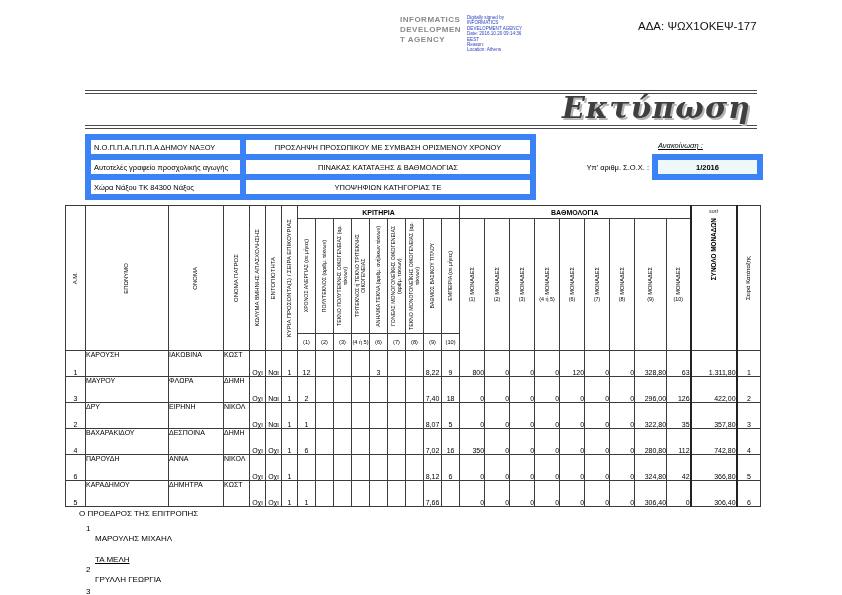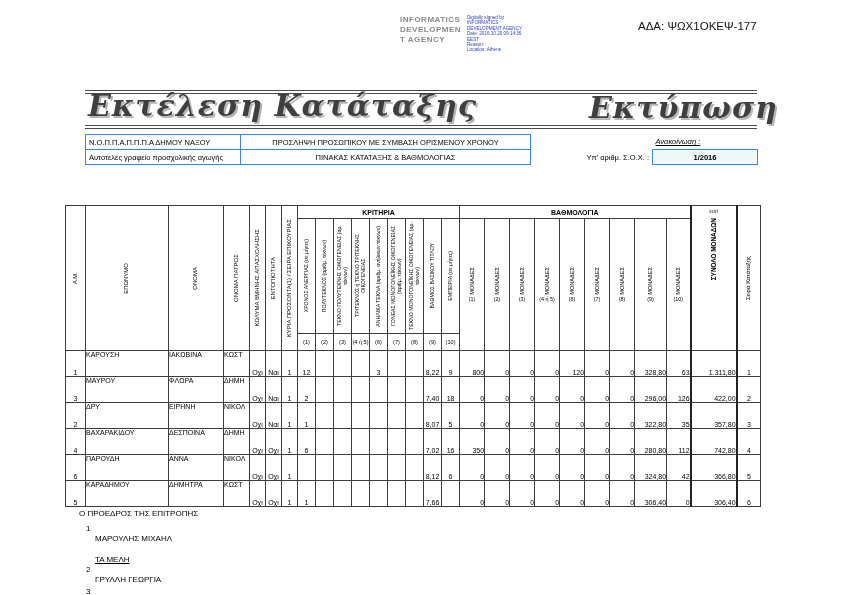--- a/index.html
+++ b/index.html
@@ -13,26 +13,26 @@
 
   .ada{position:absolute;left:638px;top:20px;font-size:11.5px;color:#111;}
 
   
   .rule{position:absolute;left:85px;width:672px;height:2px;border-top:1px solid #4a4a4a;border-bottom:1px solid #4a4a4a;}
   .rule-top{top:90px;}
   .rule-bottom{top:125px;}
   .big-title{position:absolute;font-family:"DejaVu Serif",serif;font-style:italic;font-weight:bold;
              font-size:30px;color:#3f3f3f;text-shadow:2px 2px 0 #b5b5b5;letter-spacing:1px;white-space:nowrap;}
   .title-left{left:88px;top:88px;}
-  .title-right{left:562px;top:90px;margin-left:27px;}
+  .title-right{left:562px;top:90px;}
 
   
   .info{position:absolute;left:85px;top:134px;width:672px;border-collapse:collapse;table-layout:fixed;}
   .info td{padding:0 3px;height:14px;font-size:7.5px;vertical-align:middle;overflow:hidden;white-space:nowrap;}
-  .info td.bx{border:1px solid #3b82f6;}
+  .info td.bx{border:6px solid #3b82f6;}
   .info td.nb{border:none;}
   .info .ctr{text-align:center;}
   .info .b{font-weight:normal;}
   .info .r{text-align:right;}
   .info .ann{font-style:italic;text-decoration:underline;}
   .info .val{text-align:center;background:#eef8f8;border:1px solid #1c6d6d;font-weight:bold;}
   .info .prot{text-align:center;}
 
   
   .main{position:absolute;left:65px;top:205px;width:695px;border-collapse:collapse;table-layout:fixed;}
@@ -85,21 +85,20 @@
       <div>EEST</div>
       <div>Reason:</div>
       <div>Location: Athens</div>
     </div>
   </div>
 
   <div class="ada">ΑΔΑ: ΨΩΧ1ΟΚΕΨ-177</div>
 
   <div class="rule rule-top"></div>
   <div class="rule rule-bottom"></div>
-  <div class="big-title title-left">Εκτέλεση Κατάταξης</div>
   <div class="big-title title-right">Εκτύπωση</div>
 
   <table class="info">
     <colgroup>
       <col style="width:155px">
         <col style="width:290px">
         <col style="width:122px">
         <col style="width:105px">
     </colgroup>
     <tbody>
@@ -107,20 +106,26 @@
       <td class="bx">Ν.Ο.Π.Π.Α.Π.Π.Π.Α  ΔΗΜΟΥ ΝΑΞΟΥ</td>
       <td class="bx ctr">ΠΡΟΣΛΗΨΗ ΠΡΟΣΩΠΙΚΟΥ ΜΕ ΣΥΜΒΑΣΗ ΟΡΙΣΜΕΝΟΥ ΧΡΟΝΟΥ</td>
       <td class="nb"></td>
       <td class="nb ann">Ανακοίνωση :</td>
     </tr>
     <tr>
       <td class="bx">Αυτοτελές γραφείο προσχολικής αγωγής</td>
       <td class="bx ctr b">ΠΙΝΑΚΑΣ ΚΑΤΑΤΑΞΗΣ &amp; ΒΑΘΜΟΛΟΓΙΑΣ</td>
       <td class="nb r">Υπ' αριθμ. Σ.Ο.Χ. :</td>
       <td class="bx val">1/2016</td>
+    </tr>
+    <tr>
+      <td class="bx">Χώρα Νάξου ΤΚ 84300 Νάξος</td>
+      <td class="bx ctr b">ΥΠΟΨΗΦΙΩΝ ΚΑΤΗΓΟΡΙΑΣ ΤΕ</td>
+      <td class="nb"></td>
+      <td class="nb"></td>
     </tr>
   </tbody>
     </table>
 
   <table class="main">
     <colgroup>
       <col style="width:20px">
         <col style="width:83px">
         <col style="width:55px">
         <col style="width:26px">

